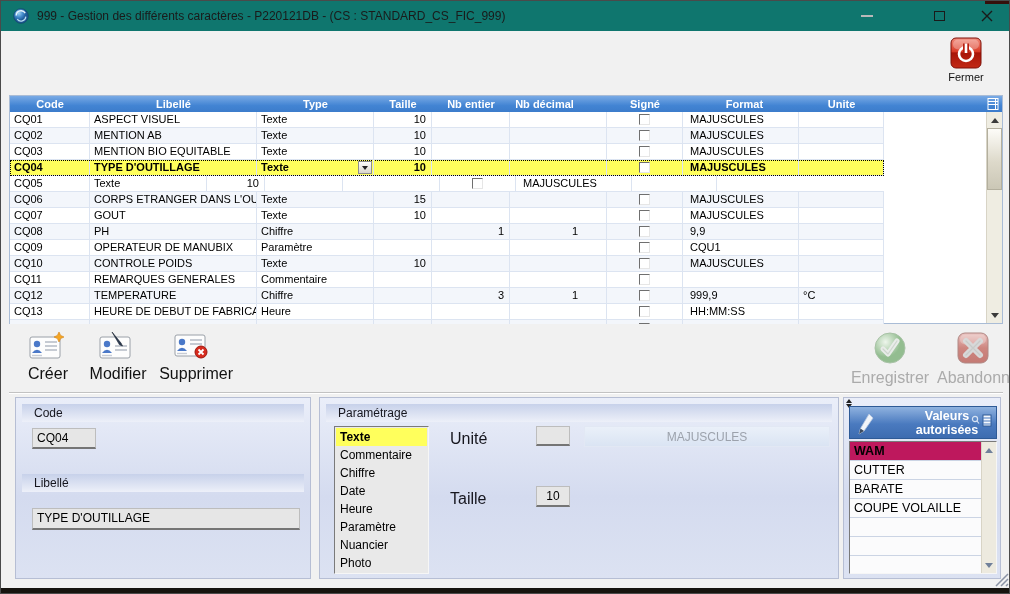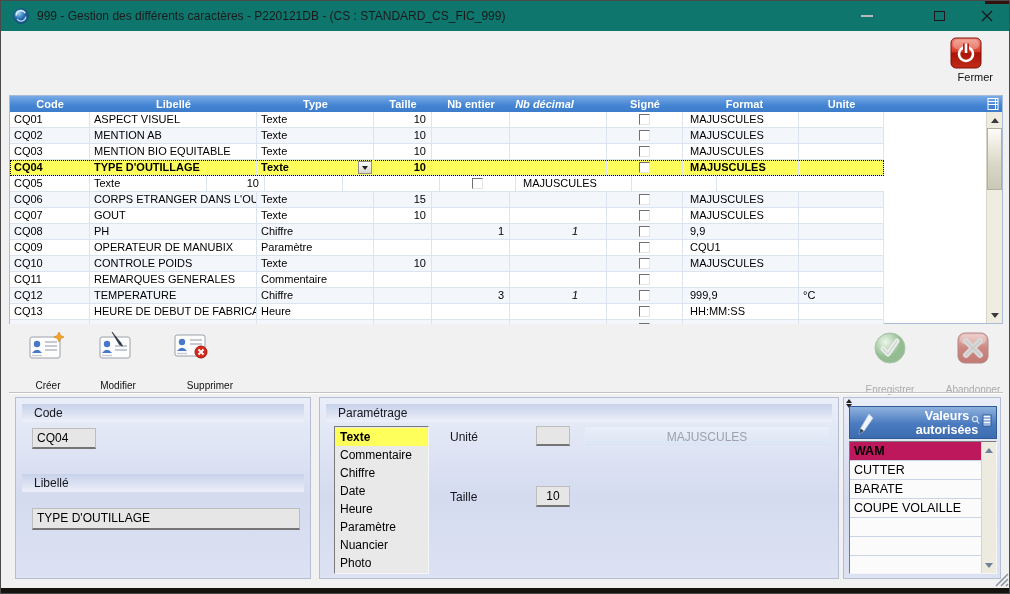--- a/index.html
+++ b/index.html
@@ -14,76 +14,76 @@
   .app-icon { position:absolute; left:12px; top:7px; width:16px; height:16px; }
   .title-text { position:absolute; left:36px; top:8px; font-size:12px; color:#1A1A1A; white-space:nowrap; }
   .win-btn { position:absolute; top:0; width:36px; height:30px; display:flex; align-items:center; justify-content:center; }
   .win-btn.min { left:848px; } .win-btn.max { left:920px; } .win-btn.close { left:968px; }
   .min-glyph { width:12px; height:2px; background:#B9B9B9; }
   .max-glyph { width:11px; height:10px; border:1.5px solid #1A1A1A; background:transparent; }
   .corner-strip { position:absolute; left:984px; top:0; width:24px; height:3px; background:#35100C; }
   
   .fermer-wrap { position:absolute; left:938px; top:36px; width:54px; text-align:center; cursor:pointer; }
   .fermer-icon { display:block; margin:0 auto; }
-  .fermer-label { font-size:11px; color:#111; margin-top:2px;text-align:right; }
+  .fermer-label { font-size:11px; color:#111; margin-top:2px; }
   
   .table { position:absolute; left:8px; top:94px; width:994px; height:229px; background:#FFFFFF; border:1px solid #A9BCD6; }
   .thead { position:absolute; left:0; top:0; right:0; height:16px; display:flex; align-items:center;
            background:linear-gradient(180deg,#79AAE5 0%, #4284D3 60%, #3C7CCB 100%); }
   .th { font-size:11px; font-weight:bold; color:#FFFFFF; text-align:center; line-height:16px; overflow:hidden; white-space:nowrap; }
   .thfill { flex:1; }
   .grid-icon { margin-right:3px; }
   .rows { position:absolute; left:0; top:16px; width:874px; height:213px; overflow:hidden; }
   .tr { display:flex; height:16px; border-bottom:1px solid #DCE4F1; background:#FFFFFF; }
   .tr.alt { background:#F3F6FB; }
   .td { border-right:1px solid #DCE4F1; padding:1px 4px 0 4px; font-size:11px; line-height:13px; color:#000;
         overflow:hidden; white-space:nowrap; height:15px; }
   .ra { text-align:right; padding-right:5px; }
   .c-code{width:80px} .c-lib{width:167px} .c-type{width:117px; position:relative;} .c-taille{width:58px}
-  .c-nbe{width:78px} .c-nbd{width:97px; padding-right:28px;font-style:italic;} .c-signe{width:76px; display:flex; align-items:center; justify-content:center; padding:0;}
+  .c-nbe{width:78px} .c-nbd{width:97px; padding-right:28px;} .c-signe{width:76px; display:flex; align-items:center; justify-content:center; padding:0;}
   .c-format{width:116px; padding-left:7px;} .c-unite{width:85px}
   .cb { width:11px; height:11px; background:#FFFFFF; border:1px solid; border-color:#6F6F6F #E6E6E6 #E6E6E6 #6F6F6F; }
   .tr.sel { background:#FFFF5C; font-weight:bold; outline:1px dotted #000; outline-offset:-1px; position:relative; z-index:2; }
   .tr.partial { height:4px; overflow:hidden; border-bottom:none; }
   .tr.partial .cb { margin-top:2px; }
   .ddbtn { position:absolute; right:1px; top:1px; width:14px; height:13px; border:1px solid #8E8E8E;
            background:linear-gradient(180deg,#FDFDFB,#D9D5CB); display:flex; align-items:center; justify-content:center; }
   .ddarrow { width:0; height:0; border-left:3.5px solid transparent; border-right:3.5px solid transparent; border-top:4px solid #222; }
   
   .vscroll { position:absolute; right:0; top:16px; bottom:0; width:16px; background:#EFEDE2; border-left:1px solid #D8D4C6; }
   .sb-btn { position:absolute; left:0; width:15px; height:16px; display:flex; align-items:center; justify-content:center; }
   .sb-up { top:0; } .sb-dn { bottom:0; }
   .arr-up { width:0;height:0;border-left:4px solid transparent;border-right:4px solid transparent;border-bottom:5px solid #3A3A3A; }
   .arr-dn { width:0;height:0;border-left:4px solid transparent;border-right:4px solid transparent;border-top:5px solid #3A3A3A; }
   .sb-thumb { position:absolute; left:0; top:16px; width:15px; height:62px;
               background:linear-gradient(180deg,#FDFCF8,#DDD9CA 55%,#CBC7B6); border:1px solid #B3AF9E; }
   
   .toolbtn { position:absolute; top:330px; text-align:center; cursor:pointer; }
   .toolbtn .ticon { display:block; margin:0 auto; }
-  .toolbtn .tlabel { font-size:10px; color:#111; margin-top:19px; white-space:nowrap; }
+  .toolbtn .tlabel { font-size:16px; color:#111; margin-top:4px; white-space:nowrap; }
   .toolbtn.disabled .tlabel { color:#ABABAB; }
   .b-creer{left:16px;width:62px;} .b-modif{left:84px;width:66px;} .b-suppr{left:152px;width:80px;text-align:right;}
   .b-enr{left:844px;width:90px;} .b-aband{left:936px;width:72px;}
   .hsep { position:absolute; left:8px; top:391px; width:994px; height:2px; border-top:1px solid #C2C2C2; border-bottom:1px solid #FFFFFF; }
   
   .panel { position:absolute; top:396px; height:182px; border:1px solid #B6BED4;
            background:linear-gradient(180deg,#EAEEF9 0%, #D4DBEF 55%, #DCE2F2 100%); }
   .p-left { left:14px; width:296px; }
   .p-mid { left:318px; width:520px; }
   .p-right { left:842px; width:158px; }
   .secbar { position:absolute; left:6px; right:6px; height:18px; line-height:18px; padding-left:12px;
             font-size:12px; color:#16161E; background:linear-gradient(180deg,#C7D1EA 0%,#EDF0F9 100%); }
   .field { position:absolute; background:#E6E6E6; border:1px solid #BDBDBD; border-bottom:2px solid #757575;
            font-size:12px; color:#000; padding:2px 4px 0 4px; overflow:hidden; white-space:nowrap; }
   
   .type-list { position:absolute; left:14px; top:28px; width:95px; height:148px; background:#E9E9E9; padding:1px;
                border:1px solid; border-color:#7A7A7A #F6F6F6 #F6F6F6 #7A7A7A; }
   .type-item { height:18px; line-height:18px; font-size:12px; color:#000; padding-left:4px; white-space:nowrap; overflow:hidden; }
   .type-item.sel { background:#FFFF5C; font-weight:bold; }
-  .flabel { position:absolute; font-size:12px; color:#16161E; }
+  .flabel { position:absolute; font-size:16px; color:#16161E; }
   .format-display { position:absolute; left:264px; top:28px; width:246px; height:21px; line-height:20px; text-align:center;
                     font-size:12px; color:#9CA2AC; background:linear-gradient(180deg,#EAF0F9,#DAE4F3); border:1px solid #E2E8F4; }
   
   .sort-glyph { position:absolute; left:2px; top:1px; width:9px; }
   .tri-u { width:0;height:0;border-left:3.5px solid transparent;border-right:3.5px solid transparent;border-bottom:4px solid #222; margin-bottom:1px;}
   .tri-d { width:0;height:0;border-left:3.5px solid transparent;border-right:3.5px solid transparent;border-top:4px solid #222; }
   .vheader { position:absolute; left:5px; top:8px; width:148px; height:33px; border:1px solid #2E5A96;
              background:linear-gradient(180deg,#8FB2DF 0%,#4A7ABF 55%,#3D6CB0 100%);
              color:#FFFFFF; font-weight:bold; font-size:12.5px; text-align:center; padding-top:2px; }
   .vheader .vline { line-height:14px;padding-left:48px; }

